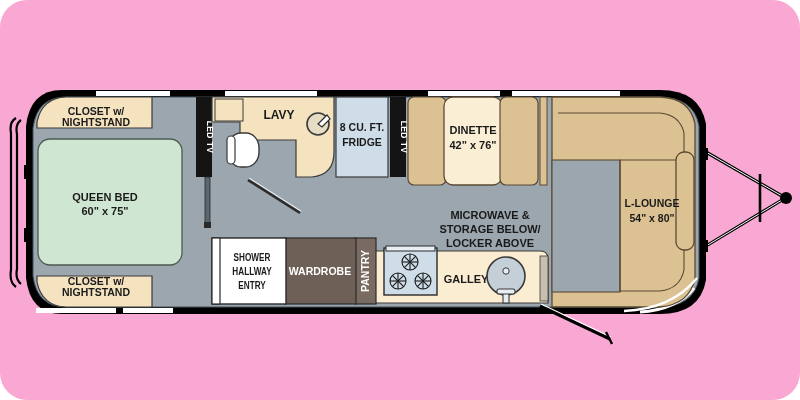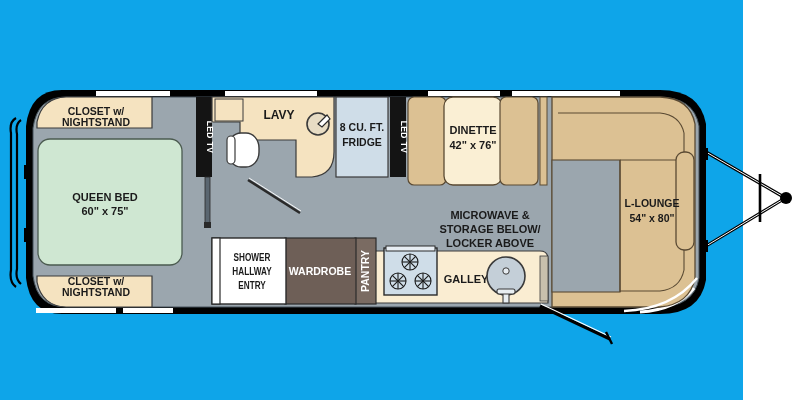--- a/index.html
+++ b/index.html
@@ -1,17 +1,17 @@
 <!DOCTYPE html>
 <html><head>
 <meta charset="utf-8">
 <style>
   html,body{margin:0;padding:0;background:#ffffff;}
   body{width:800px;height:400px;overflow:hidden;font-family:"Liberation Sans",sans-serif;}
-  #stage{position:relative;width:743px;height:400px;background:#0ea5e9;}
+  #stage{position:relative;width:800px;height:400px;background:#f9a8d4;border-radius:27px;}
   svg{display:block;}
   .lbl{font-family:"Liberation Sans",sans-serif;font-weight:bold;fill:#1a1a1a;text-anchor:middle;}
   .lbl-10{font-size:10.5px;}
   .lbl-11{font-size:11px;}
   .lbl-12{font-size:12px;}
   .lbl-white{fill:#ffffff;}
   .tv{font-size:8.5px;font-weight:bold;fill:#ffffff;font-family:"Liberation Sans",sans-serif;text-anchor:middle;letter-spacing:0.4px;}
   .cond{font-family:"Liberation Sans",sans-serif;font-weight:bold;fill:#1a1a1a;text-anchor:middle;font-size:10px;}
 </style>
 </head>

